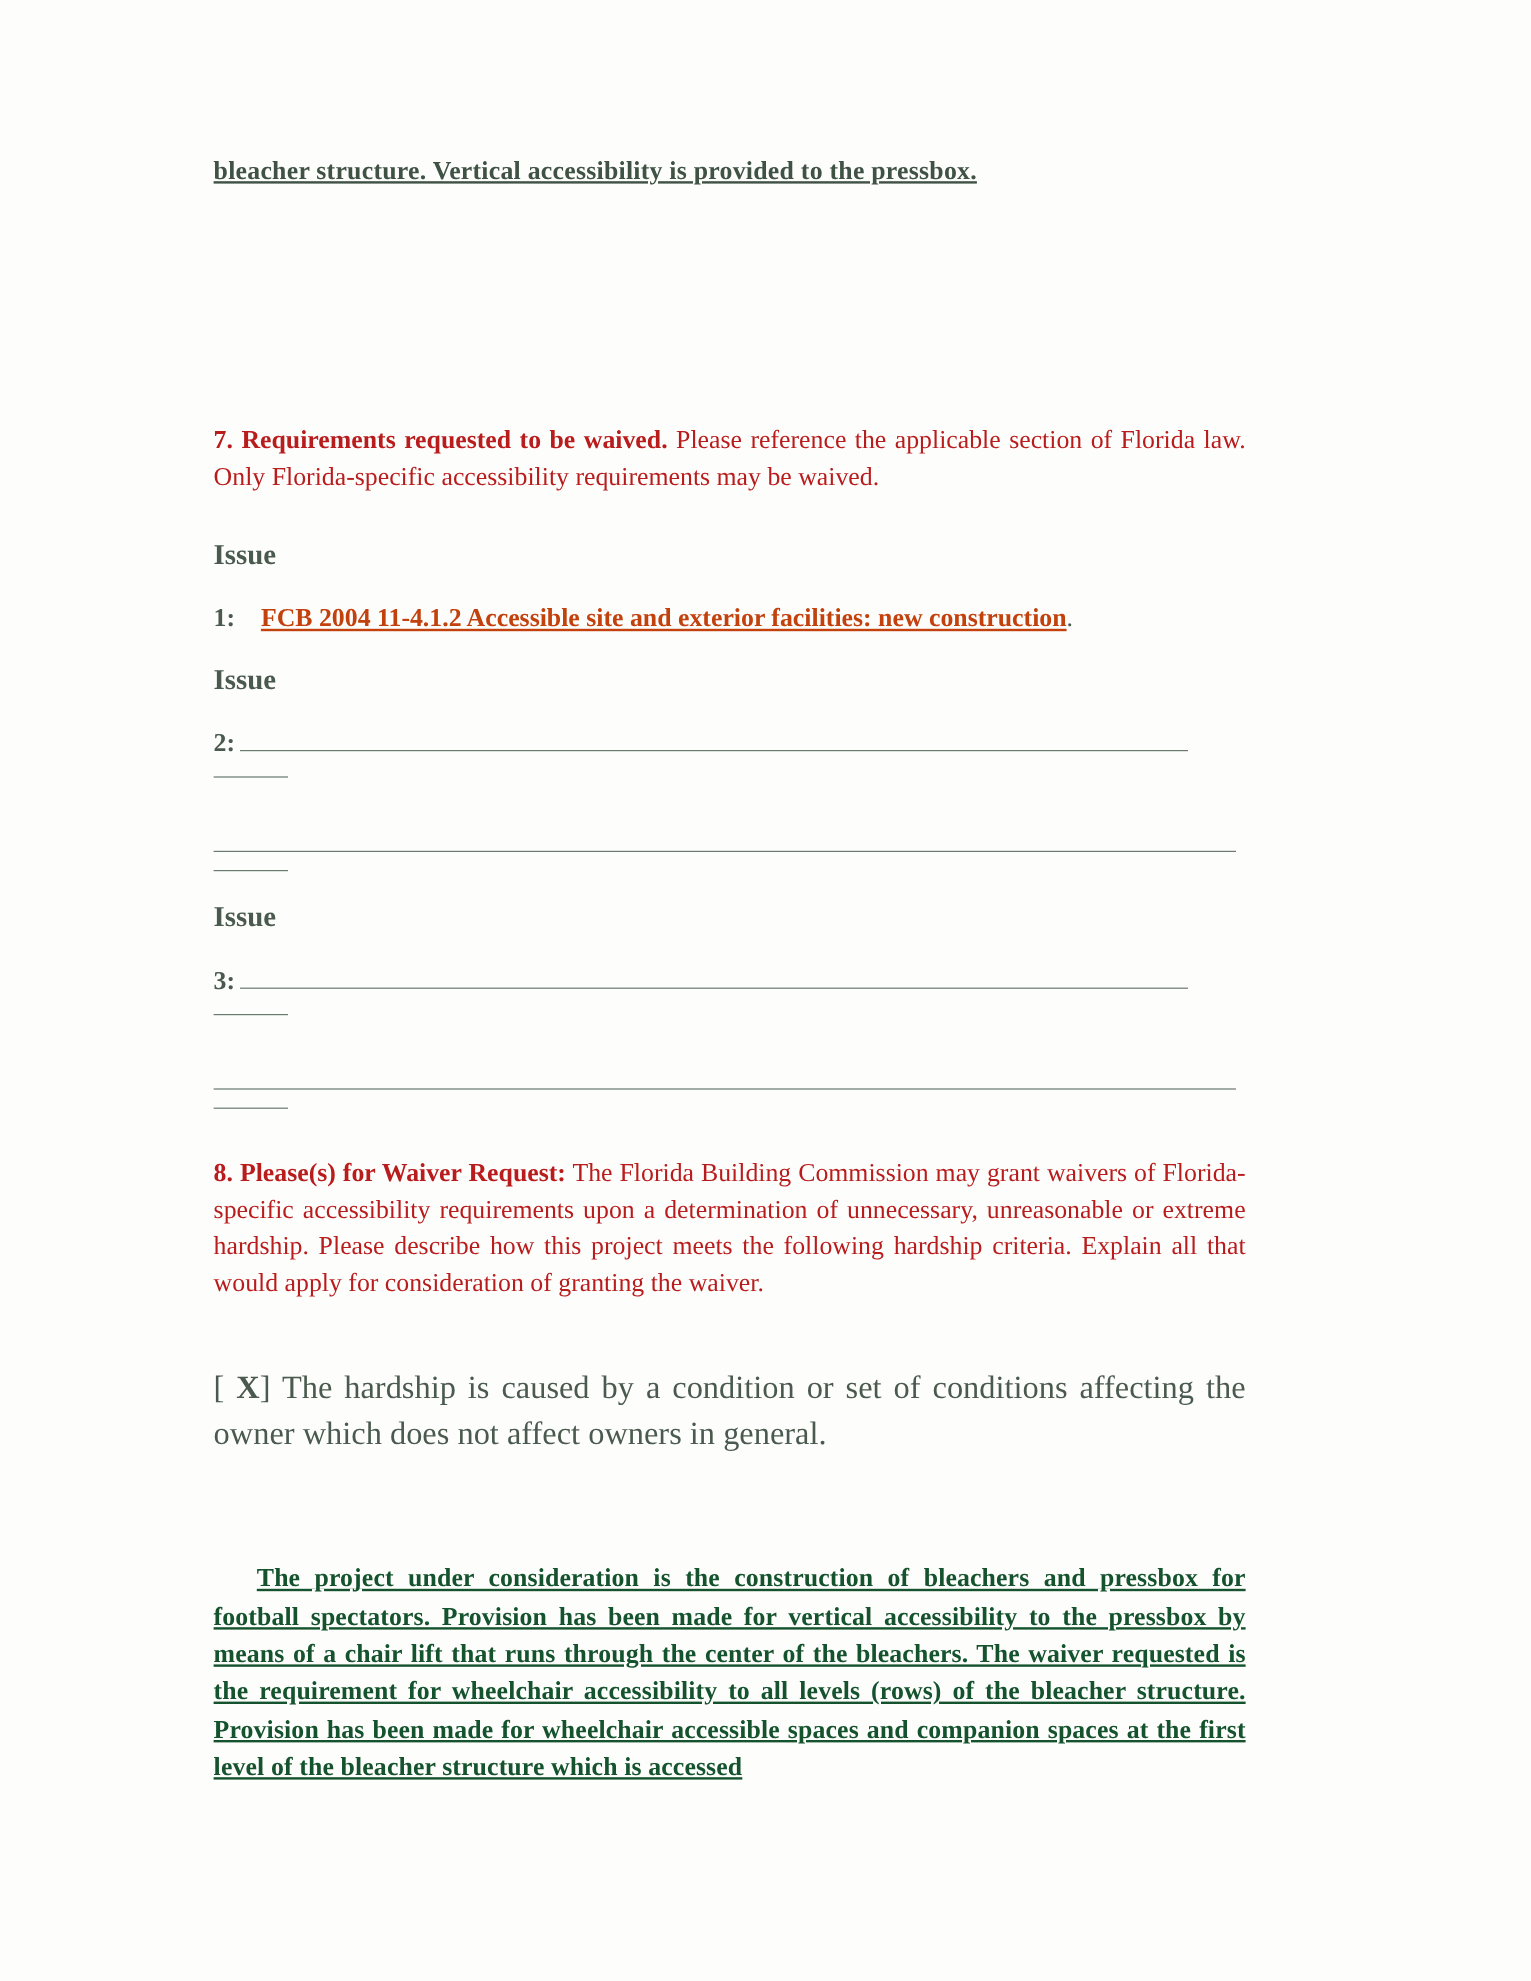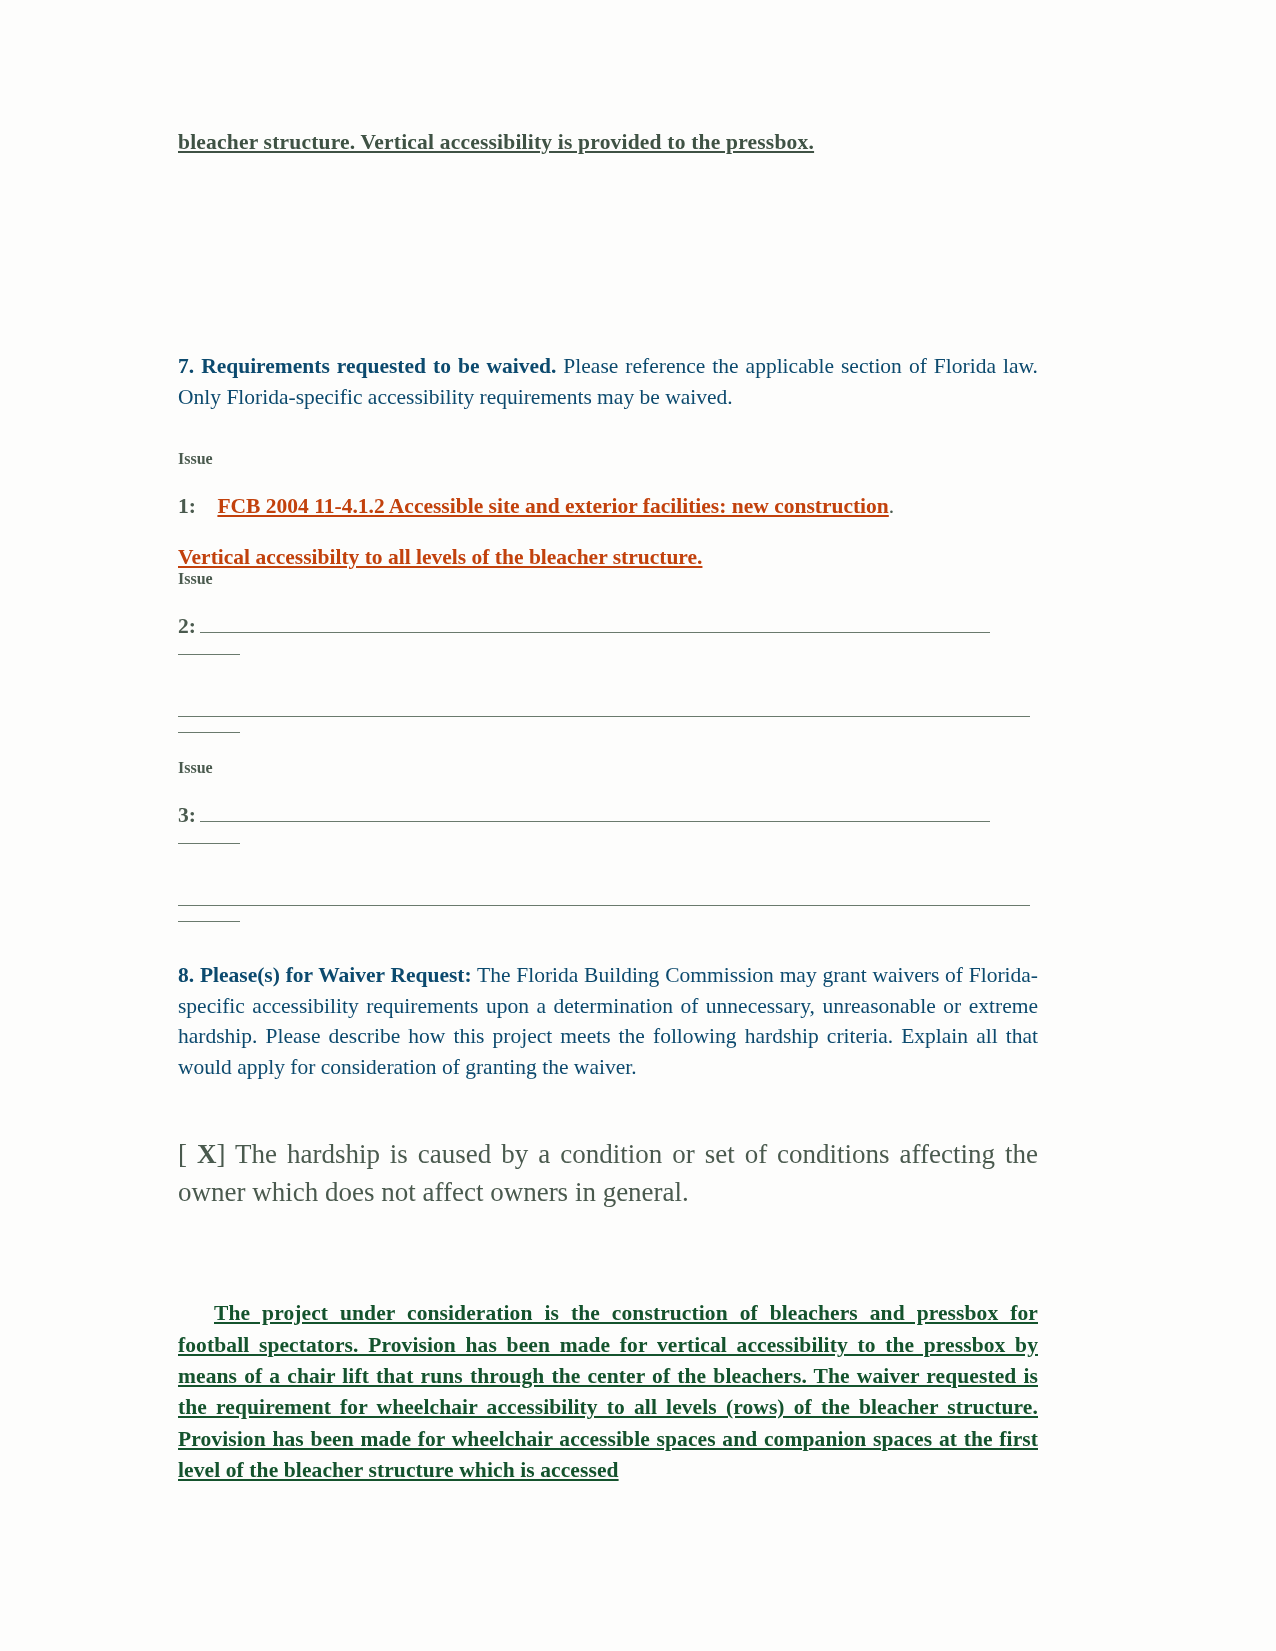--- a/index.html
+++ b/index.html
@@ -20,21 +20,21 @@
     position: absolute;
     left: 178px;
     top: 130px;
     width: 860px;
   }
   .para {
     font-size: 21.5px;
     line-height: 1.42;
     text-align: justify;
     margin: 0;
-    color: #0c4a6e;
+    color: #b91c1c;
   }
   .b {
     font-weight: bold;
   }
   .hl {
     font-weight: bold;
     text-decoration: underline;
     color: #c2410c;
   }
   .top-line {
@@ -45,21 +45,21 @@
     color: #3f5244;
     white-space: nowrap;
   }
   .spacer-xl { height: 196px; }
   .spacer-l { height: 38px; }
   .spacer-m { height: 26px; }
   .spacer-s { height: 14px; }
 
   .issue-label {
     font-weight: bold;
-    font-size: 16px;
+    font-size: 24px;
     color: #4a5a4e;
   }
   .item-line {
     font-size: 21.5px;
     color: #4a5a4e;
     position: relative;
   }
   .num {
     font-weight: bold;
   }
@@ -124,23 +124,20 @@
 
     <div class="spacer-m"></div>
 
     <div class="item-line">
       <span class="num">1:</span>
       &nbsp;&nbsp;&nbsp;<span class="hl">FCB 2004 11-4.1.2 Accessible site and exterior facilities: new construction</span><span>.</span>
     </div>
 
     <div class="spacer-m"></div>
 
-    <div class="item-line">
-      <span class="hl">Vertical  accessibilty to all levels of the bleacher structure.</span>
-    </div>
 
     <div class="issue-label">Issue</div>
 
     <div class="gap-a"></div>
 
     <div class="item-line">
       <span class="num">2:</span><span class="rule-long"></span>
     </div>
 
     <div class="spacer-s"></div>

